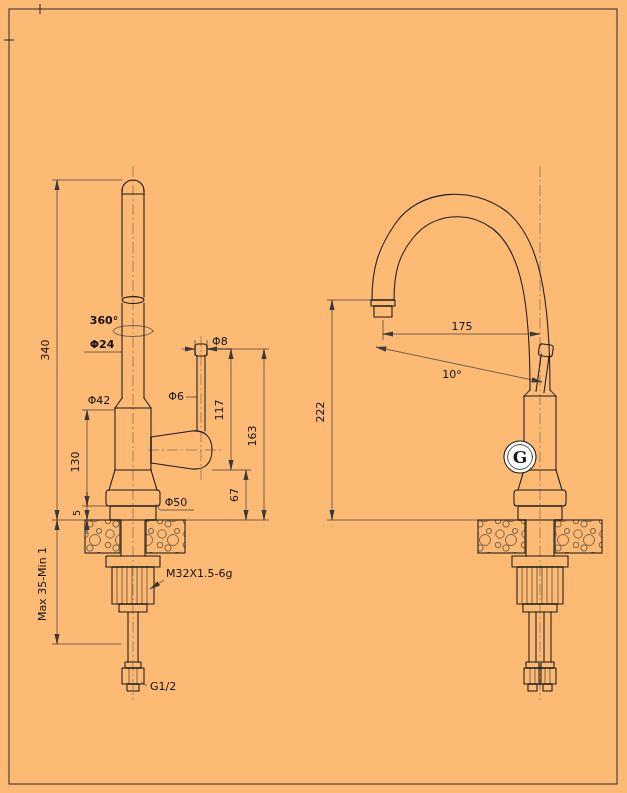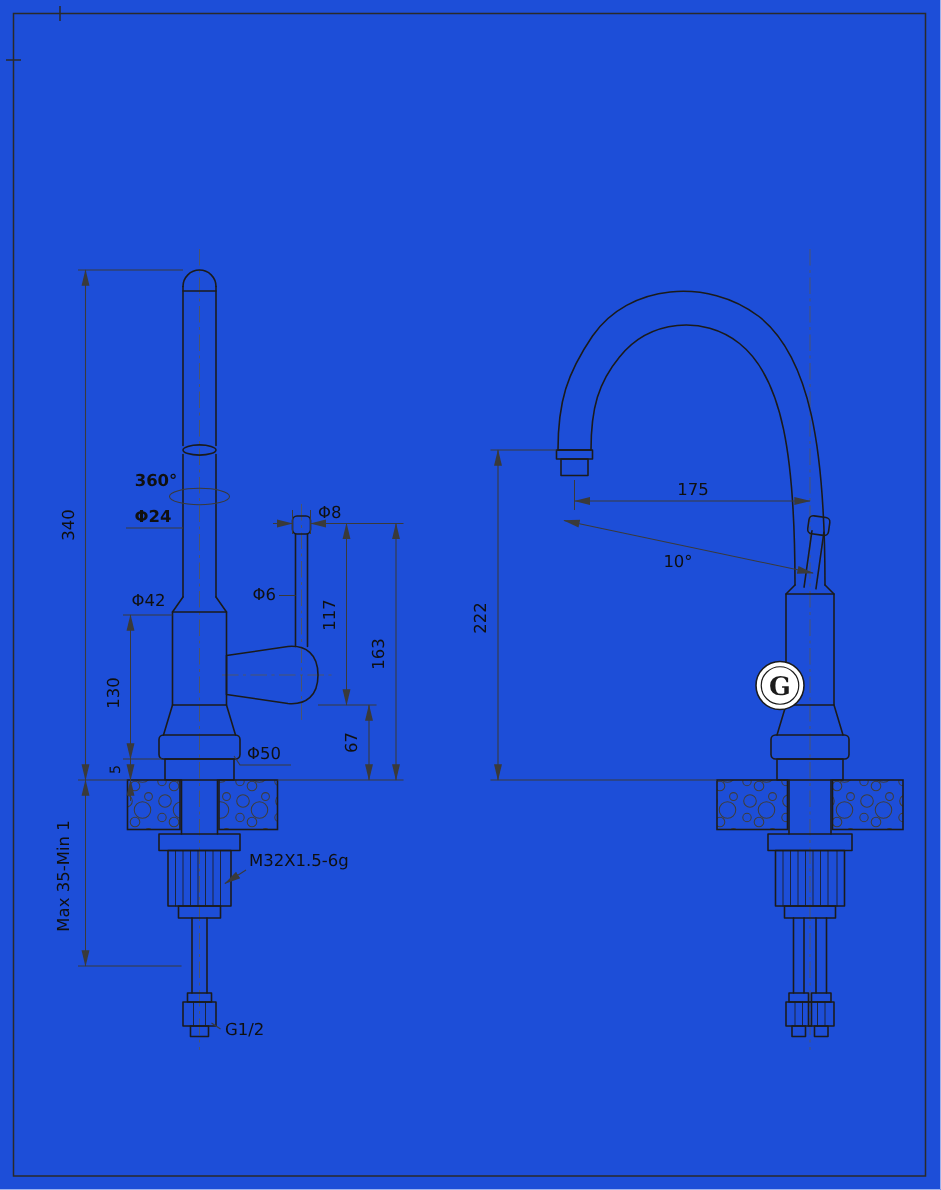--- a/index.html
+++ b/index.html
@@ -1,16 +1,16 @@
 <!DOCTYPE html>
 <html><head>
 <meta charset="utf-8">
 <style>
   html,body{margin:0;padding:0;background:#fff}
-  .page{width:627px;height:793px;position:relative;background:#1d4ed8;overflow:hidden}
+  .page{width:627px;height:793px;position:relative;background:#fdba74;overflow:hidden}
   svg{display:block}
   .ol{fill:none;stroke:#1b1b1b;stroke-width:1.05;stroke-linecap:round;stroke-linejoin:round}
   .fw{fill:#fff;stroke:#1b1b1b;stroke-width:1.05}
   .dim{fill:none;stroke:#3a3a3a;stroke-width:.7}
   .frame{fill:none;stroke:#2a2a2a;stroke-width:1}
   .cl{fill:none;stroke:#555;stroke-width:.55;stroke-dasharray:11 3 2 3}
   .knurl{stroke:#1b1b1b;stroke-width:.55}
   .deck{fill:url(#agg);stroke:#1b1b1b;stroke-width:1.05}
   .txt{font-family:"DejaVu Sans","Liberation Sans",sans-serif;font-size:11px;fill:#101010}
   .b{font-weight:bold}

